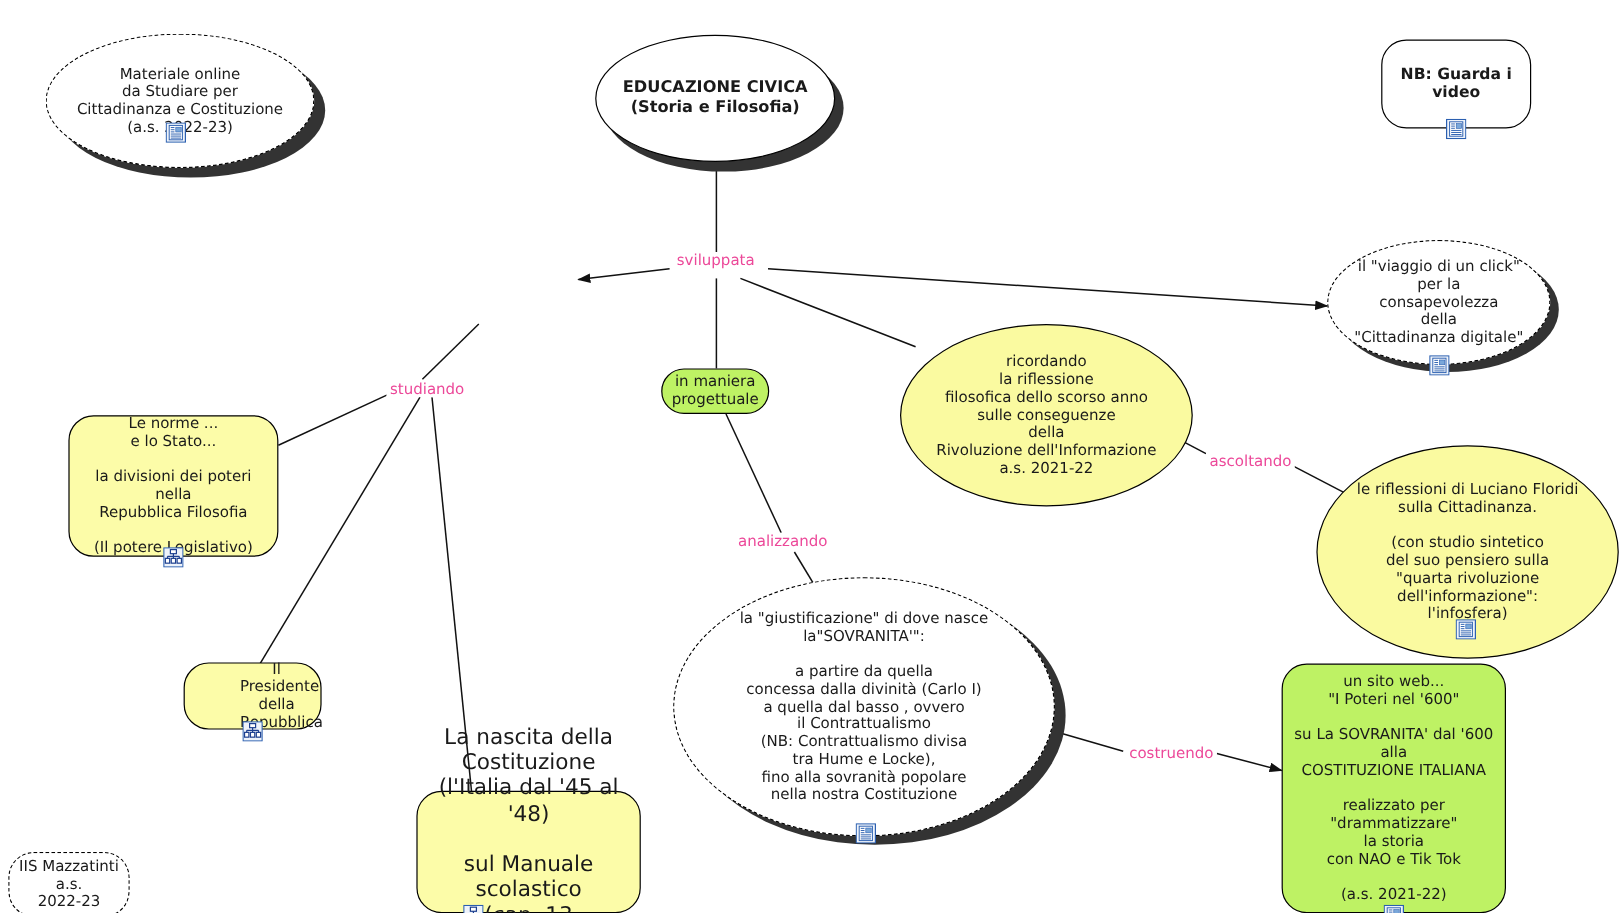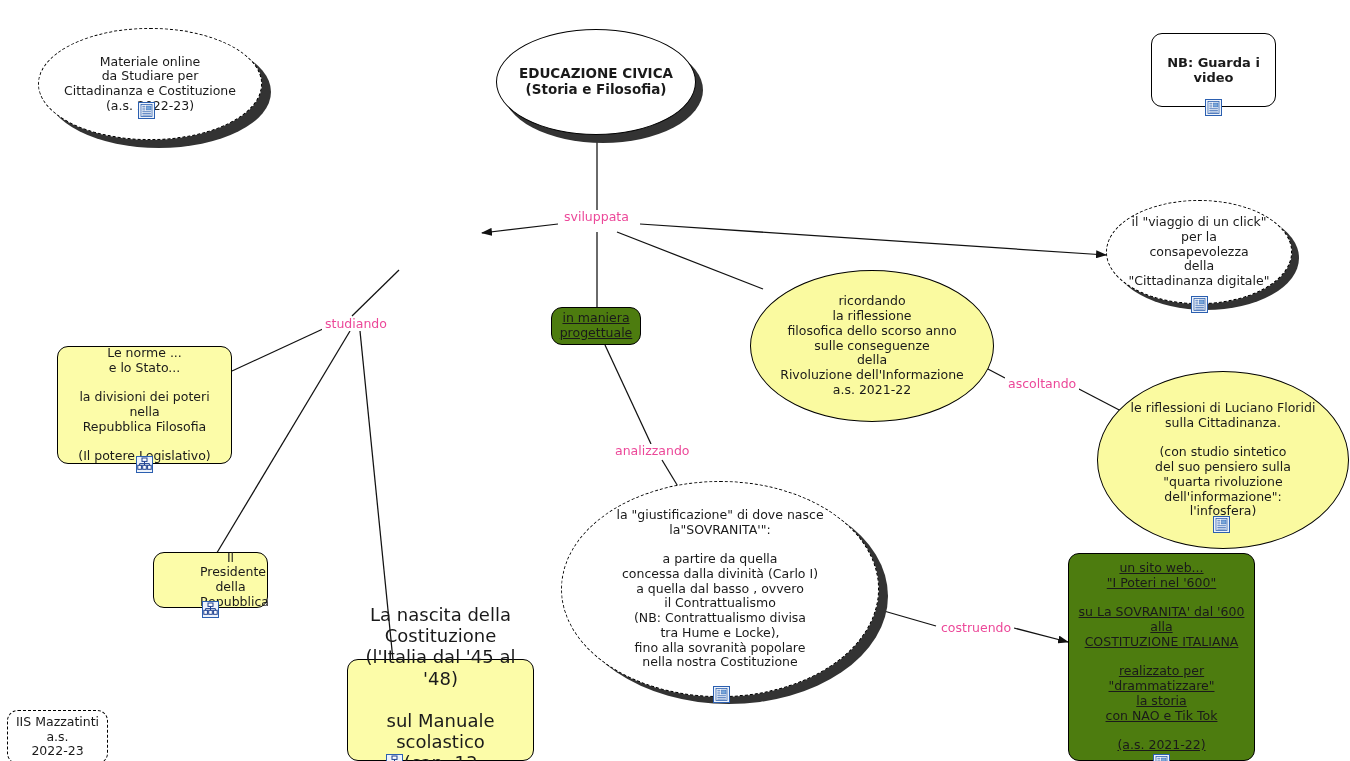--- a/index.html
+++ b/index.html
@@ -15,23 +15,23 @@
         justify-content:center;text-align:center;line-height:1.18;}
   .node .txt{white-space:pre-line;display:block;width:100%;padding:0 6px;box-sizing:border-box;}
 
   
   .ellipse{border-radius:50%;background:#ffffff;border:1.3px solid #000;}
   .ellipse.dashed{border-style:dashed;border-width:1.2px;}
   .ellipse.yellow{background:#FAFAA0;}
   .shadow-ell{position:absolute;border-radius:50%;background:#333333;z-index:0;}
 
   
-  .rrect{border-radius:11px;border:1.3px solid #000;background:#ffffff;}
+  .rrect{border-radius:21px;border:1.3px solid #000;background:#ffffff;}
   .rrect.yellow{background:#FCFCA8;}
-  .rrect.blue{background:#4d7c0f;text-decoration:underline;}
+  .rrect.blue{background:#bef264;}
   .rrect.dashed{border-style:dashed;border-width:1.2px;background:#ffffff;}
 
   .bold{font-weight:bold;}
 
   
   .elabel{position:absolute;background:#ffffff;padding:0 3px;font-size:12.5px;
           color:#ec4899;white-space:nowrap;line-height:1.1;}
 
   
   .icon{position:absolute;width:17px;height:17px;}

